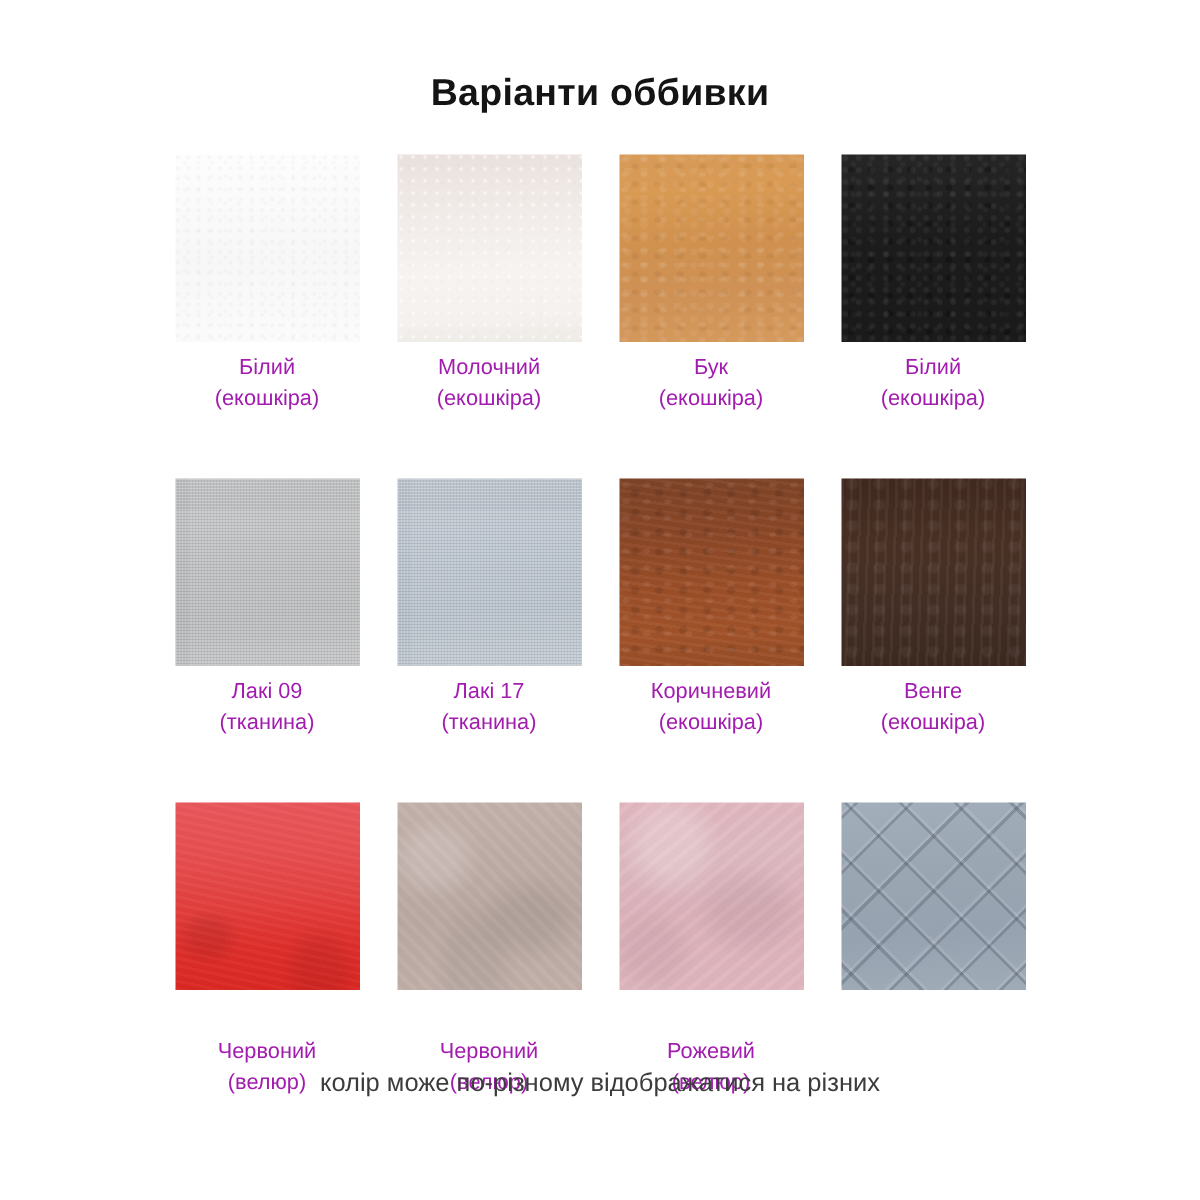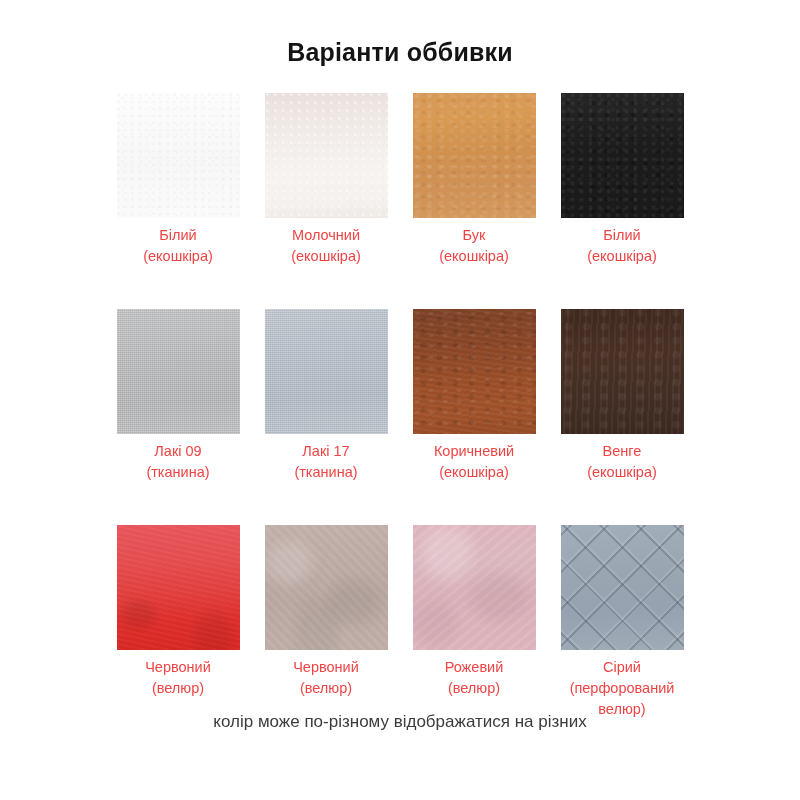--- a/index.html
+++ b/index.html
@@ -18,21 +18,21 @@
 
   .page {
     position: relative;
     width: 800px;
     height: 800px;
     box-sizing: border-box;
   }
 
   .page-title {
     margin: 0;
-    padding-top: 38px;
+    padding-top: 48px;
     text-align: center;
     font-size: 25px;
     font-weight: bold;
     letter-spacing: 0.2px;
     color: #141414;
   }
 
   .swatch-grid {
     margin: 0 auto;
     padding-top: 26px;
@@ -45,36 +45,36 @@
 
   .swatch-cell {
     width: 148px;
     display: flex;
     flex-direction: column;
     align-items: center;
   }
 
   .row-1 .swatch-cell { height: 190px; }
   .row-2 .swatch-cell { height: 190px; }
-  .row-3 .swatch-cell { height: 195px; }
+  .row-3 .swatch-cell { height: 195px; gap: 24px; }
 
   .swatch-chip {
     width: 123px;
     height: 125px;
     position: relative;
     overflow: hidden;
     flex: 0 0 auto;
   }
 
   .swatch-label {
     margin-top: 7px;
     text-align: center;
     font-size: 14.5px;
     line-height: 21px;
-    color: #ef4444;
+    color: #a21caf;
     width: 146px;
   }
 
   .swatch-label .sub { display: block; }
 
   .footer-note {
     position: absolute;
     left: 0;
     right: 0;
     top: 713px;
@@ -337,24 +337,20 @@
     </div>
     <div class="swatch-cell">
       <div class="swatch-chip tex-pink"></div>
       <div class="swatch-label">
         <span class="main">Рожевий</span>
         <span class="sub">(велюр)</span>
       </div>
     </div>
     <div class="swatch-cell">
       <div class="swatch-chip tex-grayperf"></div>
-      <div class="swatch-label">
-        <span class="main">Сірий</span>
-        <span class="sub">(перфорований велюр)</span>
-      </div>
     </div>
   </div>
 
   <div class="footer-note">
     <span>колір може по-різному відображатися на різних</span>
   </div>
 
 </div>
 
 </body></html>

